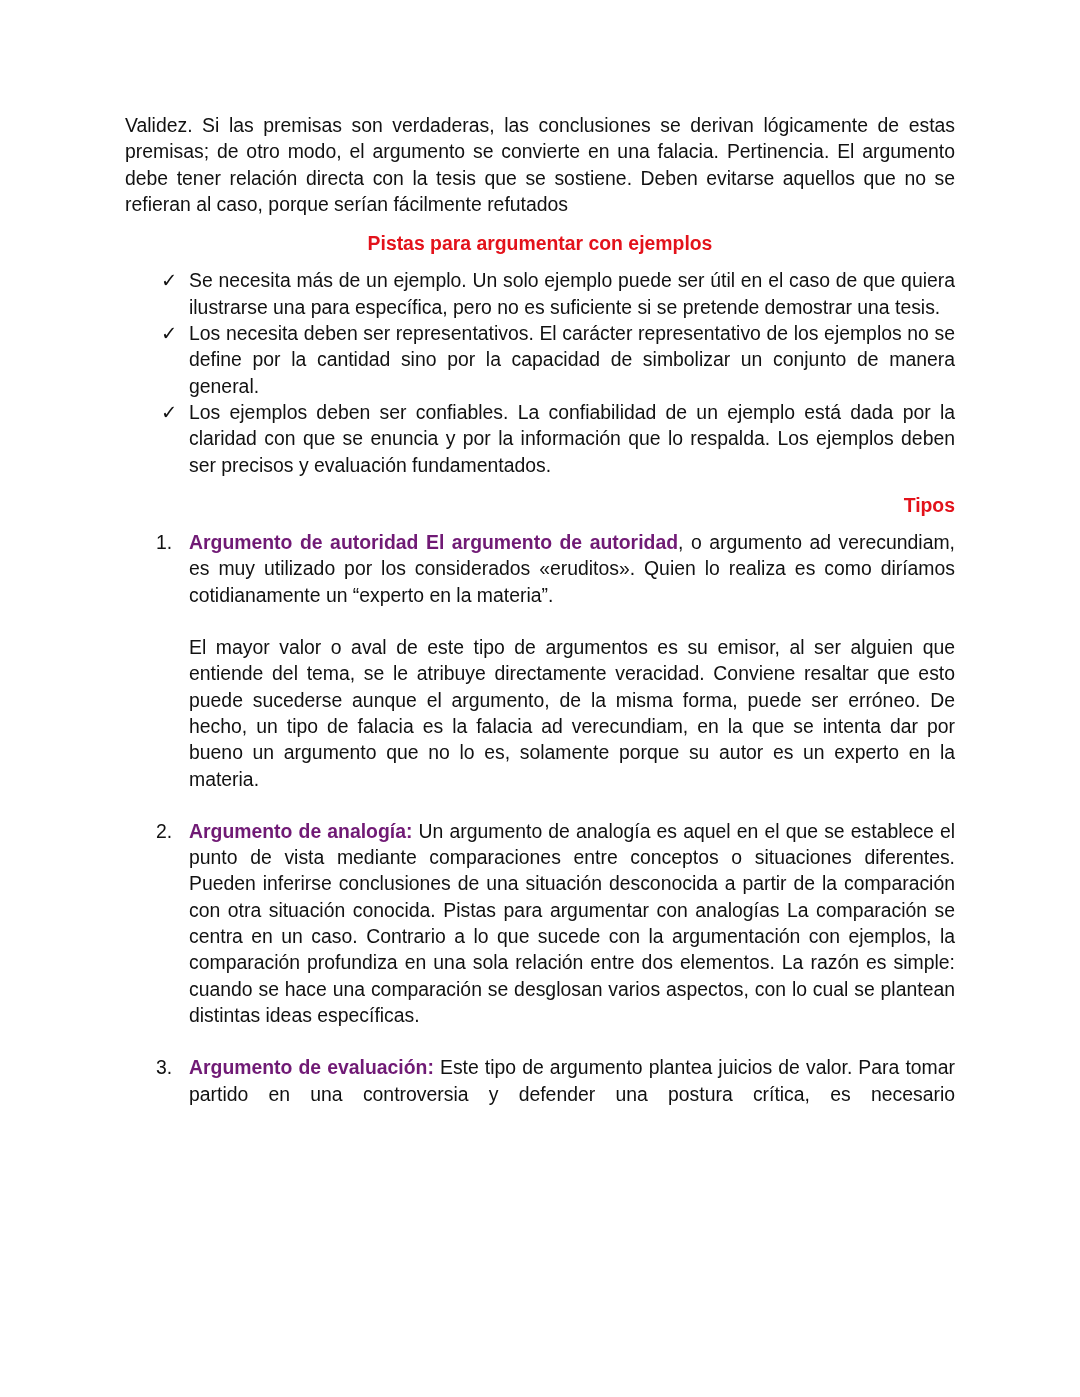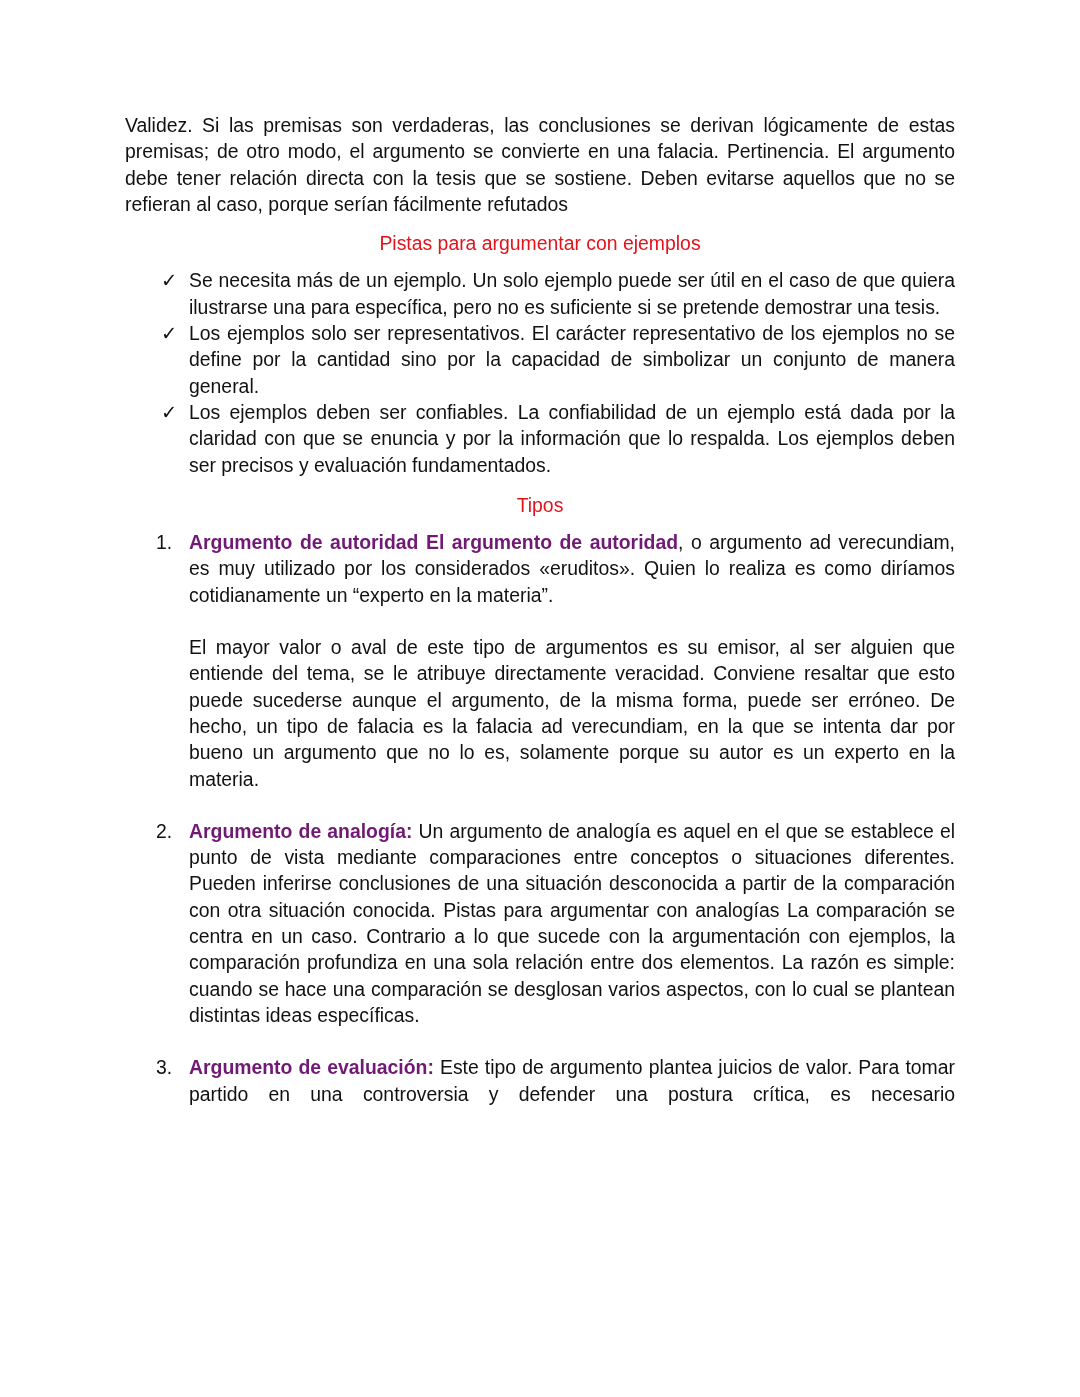--- a/index.html
+++ b/index.html
@@ -4,21 +4,21 @@
   <style>
     html, body { margin: 0; padding: 0; background: #ffffff; }
     body { width: 1080px; height: 1397px; position: relative; overflow: hidden; }
     .page {
       position: absolute; left: 125px; top: 112px; width: 830px;
       font-family: "Liberation Sans", sans-serif; font-size: 19.4px; line-height: 26.3px;
       color: #111111;
     }
     .just { text-align: justify; text-align-last: left; margin: 0; }
     .heading {
-      text-align: center; color: #e3121b; font-weight: normal; margin: 5px 0 11px 0;
+      text-align: center; color: #e3121b; font-weight: bold; margin: 5px 0 11px 0;
       font-size: 19.4px;
     }
     .checklist { list-style: none; margin: 0; padding: 0; }
     .checklist li { position: relative; padding-left: 64px; }
     .checklist .check { position: absolute; left: 34px; top: 0; width: 20px; text-align: center; }
     .numlist { list-style: none; margin: 0; padding: 0; }
     .numlist > li { position: relative; padding-left: 64px; margin-bottom: 26px; }
     .numlist .num { position: absolute; left: 31px; top: 0; }
     .orange { color: #701a75; font-weight: bold; }
     .para-gap { margin-top: 26px; }
@@ -32,29 +32,29 @@
 
   <div class="heading" style="margin-top:13px;">Pistas para argumentar con ejemplos</div>
 
   <ul class="checklist">
     <li>
       <span class="check">✓</span>
       <p class="just">Se necesita más de un ejemplo. Un solo ejemplo puede ser útil en el caso de que quiera ilustrarse una para específica, pero no es suficiente si se pretende demostrar una tesis.</p>
     </li>
     <li>
       <span class="check">✓</span>
-      <p class="just">Los ejemplos solo ser representativos. El carácter representativo de los ejemplos no se define por la cantidad sino por la capacidad de simbolizar un conjunto de manera general.</p>
+      <p class="just">Los necesita deben ser representativos. El carácter representativo de los ejemplos no se define por la cantidad sino por la capacidad de simbolizar un conjunto de manera general.</p>
     </li>
     <li>
       <span class="check">✓</span>
       <p class="just">Los ejemplos deben ser confiables. La confiabilidad de un ejemplo está dada por la claridad con que se enuncia y por la información que lo respalda. Los ejemplos deben ser precisos y evaluación fundamentados.</p>
     </li>
   </ul>
 
-  <div class="heading" style="margin-top:14px;">Tipos</div>
+  <div class="heading" style="margin-top:14px;text-align:right;">Tipos</div>
 
   <ol class="numlist">
     <li>
       <span class="num">1.</span>
       <p class="just"><span class="orange">Argumento de autoridad El argumento de autoridad</span><span>, o argumento ad verecundiam, es muy utilizado por los considerados «eruditos». Quien lo realiza es como diríamos cotidianamente un “experto en la materia”.</span></p>
       <p class="just para-gap">El mayor valor o aval de este tipo de argumentos es su emisor, al ser alguien que entiende del tema, se le atribuye directamente veracidad. Conviene resaltar que esto puede sucederse aunque el argumento, de la misma forma, puede ser erróneo. De hecho, un tipo de falacia es la falacia ad verecundiam, en la que se intenta dar por bueno un argumento que no lo es, solamente porque su autor es un experto en la materia.</p>
     </li>
     <li>
       <span class="num">2.</span>
       <p class="just"><span class="orange">Argumento de analogía:</span><span> Un argumento de analogía es aquel en el que se establece el punto de vista mediante comparaciones entre conceptos o situaciones diferentes. Pueden inferirse conclusiones de una situación desconocida a partir de la comparación con otra situación conocida. Pistas para argumentar con analogías La comparación se centra en un caso. Contrario a lo que sucede con la argumentación con ejemplos, la comparación profundiza en una sola relación entre dos elementos. La razón es simple: cuando se hace una comparación se desglosan varios aspectos, con lo cual se plantean distintas ideas específicas.</span></p>

